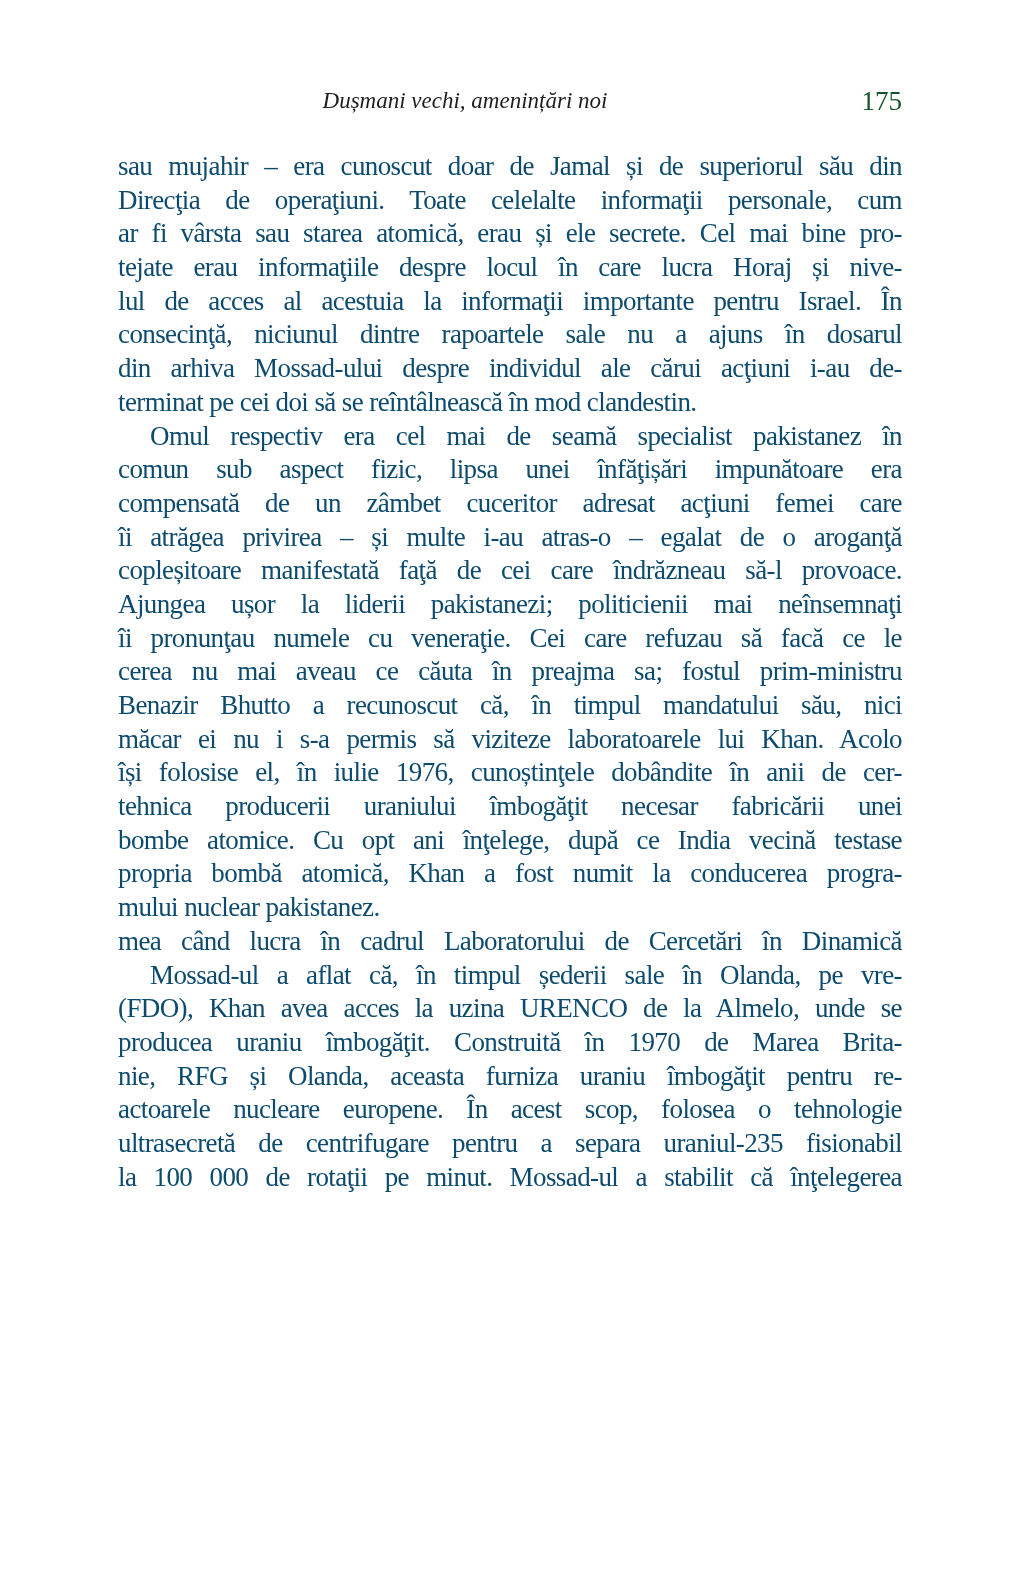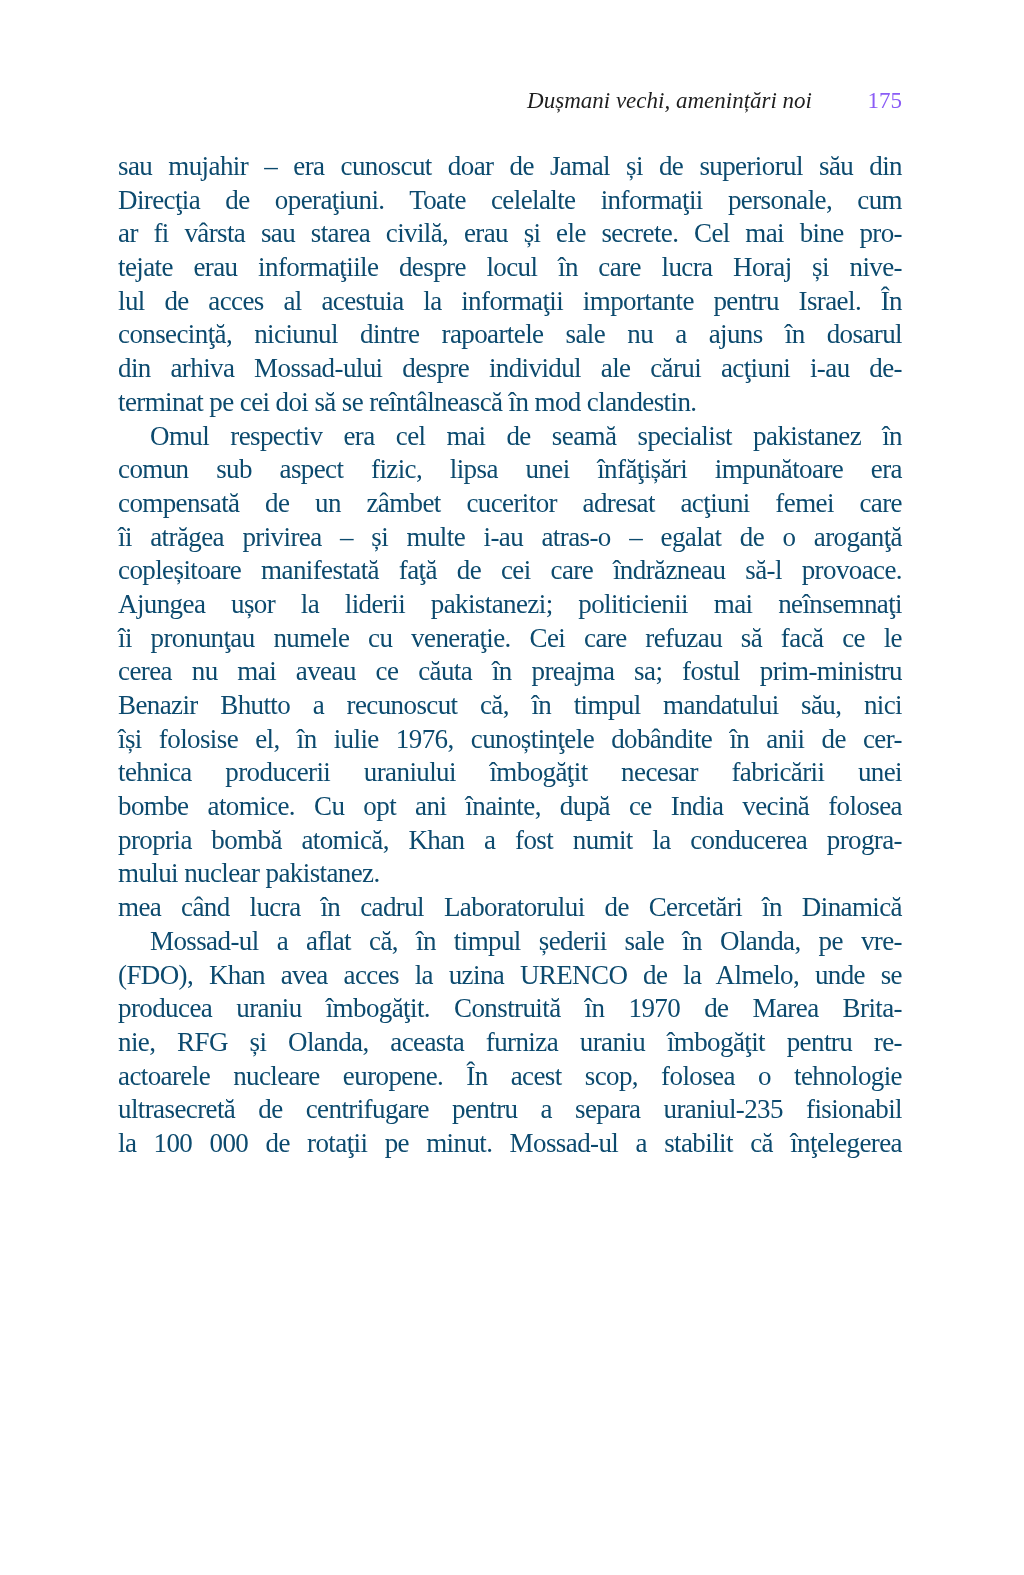--- a/index.html
+++ b/index.html
@@ -6,26 +6,26 @@
   body { width: 1024px; height: 1575px; position: relative; overflow: hidden; }
   .page {
     position: absolute; left: 0; top: 0; width: 1024px; height: 1575px;
     background: #ffffff; color: #1a1a1a;
     font-family: "Liberation Serif", "DejaVu Serif", serif;
   }
   .running-header {
     position: absolute; top: 84px; left: 118px; width: 784px; height: 34px;
   }
   .running-title {
-    position: absolute; left: 0; right: 0; text-align: right;
+    position: absolute; left: 0; right: 0; text-align: center;
     font-style: italic; font-size: 23px; line-height: 34px; color: #1e1e1e;
     padding-right: 90px;
   }
   .page-number {
-    position: absolute; right: 0; top: 0; font-size: 23px; line-height: 34px; color: #8b5cf6;
+    position: absolute; right: 0; top: 0; font-size: 27px; line-height: 34px; color: #14532d;
   }
   .body-text {
     position: absolute; top: 150px; left: 118px; width: 784px;
     font-size: 27px; line-height: 33.7px; color: #0c4a6e;
     letter-spacing: -0.6px; word-spacing: 0px;
   }
   .line {
     display: block; height: 33.7px; white-space: nowrap;
     text-align: justify; text-align-last: justify;
   }
@@ -37,38 +37,39 @@
 
 <div class="page">
   <div class="running-header">
     <div class="running-title">Dușmani vechi, amenințări noi</div>
     <div class="page-number">175</div>
   </div>
 
   <div class="body-text">
     <span class="line">sau mujahir – era cunoscut doar de Jamal și de superiorul său din</span>
     <span class="line">Direcţia de operaţiuni. Toate celelalte informaţii personale, cum</span>
-    <span class="line">ar fi vârsta sau starea civilă, erau și ele secrete. Cel mai bine pro-</span>
+    <span class="line">ar fi vârsta sau starea atomică, erau și ele secrete. Cel mai bine pro-</span>
     <span class="line">tejate erau informaţiile despre locul în care lucra Horaj și nive-</span>
     <span class="line">lul de acces al acestuia la informaţii importante pentru Israel. În</span>
     <span class="line">consecinţă, niciunul dintre rapoartele sale nu a ajuns în dosarul</span>
     <span class="line">din arhiva Mossad-ului despre individul ale cărui acţiuni i-au de-</span>
     <span class="line last">terminat pe cei doi să se reîntâlnească în mod clandestin.</span>
     <span class="line indent">Omul respectiv era cel mai de seamă specialist pakistanez în</span>
     <span class="line">comun sub aspect fizic, lipsa unei înfăţișări impunătoare era</span>
     <span class="line">compensată de un zâmbet cuceritor adresat acţiuni femei care</span>
     <span class="line">îi atrăgea privirea – și multe i-au atras-o – egalat de o aroganţă</span>
     <span class="line">copleșitoare manifestată faţă de cei care îndrăzneau să-l provoace.</span>
     <span class="line">Ajungea ușor la liderii pakistanezi; politicienii mai neînsemnaţi</span>
     <span class="line">îi pronunţau numele cu veneraţie. Cei care refuzau să facă ce le</span>
     <span class="line">cerea nu mai aveau ce căuta în preajma sa; fostul prim-ministru</span>
     <span class="line">Benazir Bhutto a recunoscut că, în timpul mandatului său, nici</span>
+    <span class="line">măcar ei nu i s-a permis să viziteze laboratoarele lui Khan. Acolo</span>
     <span class="line">își folosise el, în iulie 1976, cunoștinţele dobândite în anii de cer-</span>
     <span class="line">tehnica producerii uraniului îmbogăţit necesar fabricării unei</span>
-    <span class="line">bombe atomice. Cu opt ani înainte, după ce India vecină folosea</span>
+    <span class="line">bombe atomice. Cu opt ani înţelege, după ce India vecină testase</span>
     <span class="line">propria bombă atomică, Khan a fost numit la conducerea progra-</span>
     <span class="line last">mului nuclear pakistanez.</span>
     <span class="line">mea când lucra în cadrul Laboratorului de Cercetări în Dinamică</span>
     <span class="line indent">Mossad-ul a aflat că, în timpul șederii sale în Olanda, pe vre-</span>
     <span class="line">(FDO), Khan avea acces la uzina URENCO de la Almelo, unde se</span>
     <span class="line">producea uraniu îmbogăţit. Construită în 1970 de Marea Brita-</span>
     <span class="line">nie, RFG și Olanda, aceasta furniza uraniu îmbogăţit pentru re-</span>
     <span class="line">actoarele nucleare europene. În acest scop, folosea o tehnologie</span>
     <span class="line">ultrasecretă de centrifugare pentru a separa uraniul-235 fisionabil</span>
     <span class="line">la 100 000 de rotaţii pe minut. Mossad-ul a stabilit că înţelegerea</span>

